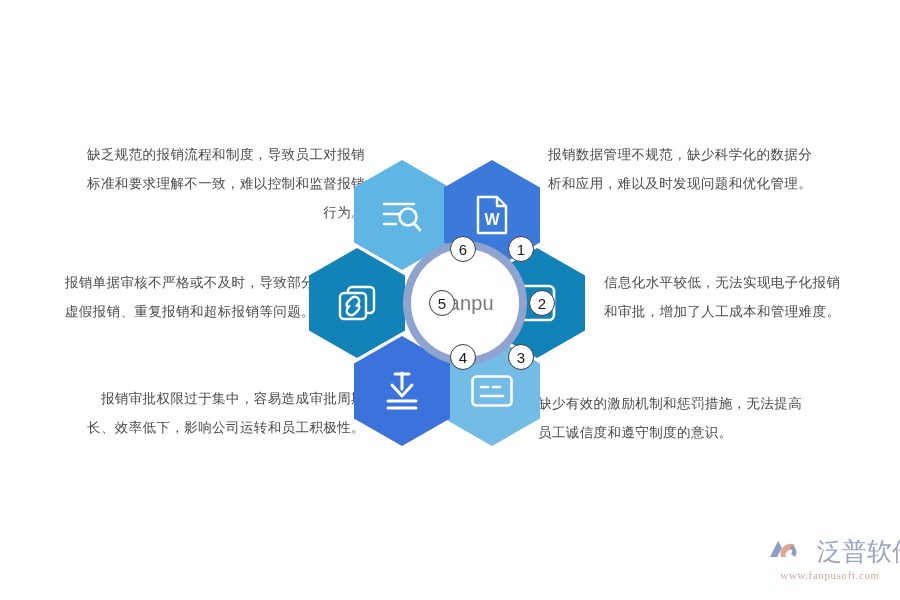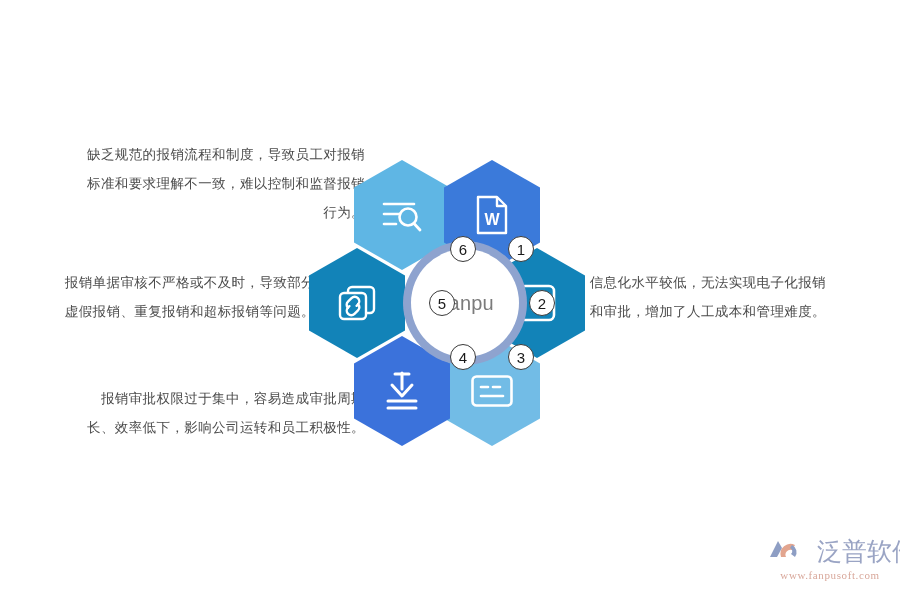--- a/index.html
+++ b/index.html
@@ -114,21 +114,21 @@
     color: #4a4a4a;
     font-family: "DejaVu Sans", "Liberation Sans", sans-serif;
     letter-spacing: 0.4px;
   }
   .t-right { text-align: right; }
   .t-left  { text-align: left;  }
 
   .blk-6 { left: 80px;  top: 140px; width: 285px; }
   .blk-1 { left: 548px; top: 140px; width: 265px; }
   .blk-5 { left: 55px;  top: 268px; width: 260px; }
-  .blk-2 { left: 576px; top: 268px; width: 250px; text-align: right; }
+  .blk-2 { left: 604px; top: 268px; width: 250px; }
   .blk-4 { left: 85px;  top: 384px; width: 280px; }
   .blk-3 { left: 538px; top: 389px; width: 265px; }
 
   
   .logo {
     position: absolute;
     left: 768px;
     top: 536px;
     width: 124px;
     height: 50px;
@@ -157,27 +157,29 @@
     white-space: nowrap;
   }
 </style>
 </head>
 <body>
 
 <div id="canvas">
 
   <div class="tblock t-right blk-6">缺乏规范的报销流程和制度，导致员工对报销标准和要求理解不一致，难以控制和监督报销行为。</div>
 
+  <div class="tblock t-left blk-1">报销数据管理不规范，缺少科学化的数据分析和应用，难以及时发现问题和优化管理。</div>
 
   <div class="tblock t-right blk-5">报销单据审核不严格或不及时，导致部分虚假报销、重复报销和超标报销等问题。</div>
 
   <div class="tblock t-left blk-2">信息化水平较低，无法实现电子化报销和审批，增加了人工成本和管理难度。</div>
 
   <div class="tblock t-right blk-4">报销审批权限过于集中，容易造成审批周期长、效率低下，影响公司运转和员工积极性。</div>
 
+  <div class="tblock t-left blk-3">缺少有效的激励机制和惩罚措施，无法提高员工诚信度和遵守制度的意识。</div>
 
   <div class="hex-cluster">
 
     <div class="hex hex-tl" style="background:#5fb6e4;">
       <span>
         <svg width="44" height="40" viewBox="0 0 44 40" fill="none">
           <line x1="4" y1="9" x2="34" y2="9" stroke="#ffffff" stroke-width="2.6" stroke-linecap="round"></line>
           <line x1="4" y1="19" x2="20" y2="19" stroke="#ffffff" stroke-width="2.6" stroke-linecap="round"></line>
           <line x1="4" y1="29" x2="16" y2="29" stroke="#ffffff" stroke-width="2.6" stroke-linecap="round"></line>
           <circle cx="28" cy="22" r="8.5" stroke="#ffffff" stroke-width="2.6" fill="none"></circle>

